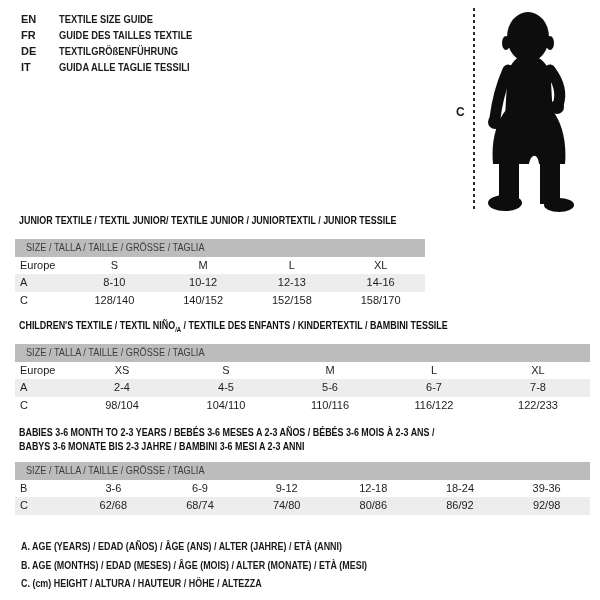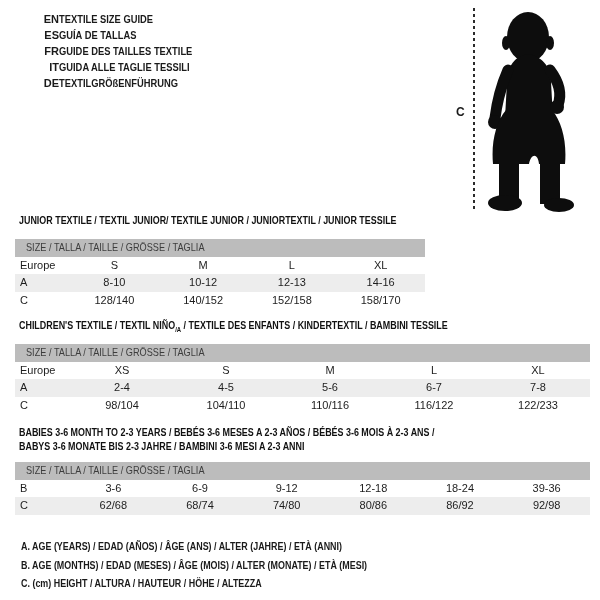--- a/index.html
+++ b/index.html
@@ -6,21 +6,21 @@
   html,body { background:#ffffff; }
   .canvas {
     position:relative; width:600px; height:600px; background:#ffffff;
     font-family:"Liberation Sans", sans-serif; color:#1a1a1a; overflow:hidden;
   }
   .condensed { display:inline-block; transform:scaleX(0.85); transform-origin:left center; white-space:nowrap; }
 
   
   .lang-block { position:absolute; left:21px; top:11px; }
   .lang-row { display:flex; height:16px; line-height:16px; }
-  .lang-code { width:38px; font-weight:700; font-size:11px;text-align:right; }
+  .lang-code { width:38px; font-weight:700; font-size:11px; }
   .lang-text { font-weight:700; font-size:11px; }
 
   
   .figure { position:absolute; left:440px; top:0; width:160px; height:215px; }
   .dash-line {
     position:absolute; left:33px; top:8px; width:2px; height:202px;
     background:repeating-linear-gradient(to bottom,#2b2b2b 0 3px,transparent 3px 6px);
   }
   .figure-label { position:absolute; left:16px; top:105px; font-weight:700; font-size:12px; }
   .silhouette { position:absolute; left:42px; top:6px; }
@@ -53,34 +53,30 @@
 <body>
 
 <div class="canvas">
 
   <div class="lang-block">
     <div class="lang-row">
       <span class="lang-code">EN</span>
       <span class="lang-text condensed">TEXTILE SIZE GUIDE</span>
     </div>
     <div class="lang-row">
-      <span class="lang-code">ES</span>
-      <span class="lang-text condensed">GUÍA DE TALLAS</span>
-    </div>
-    <div class="lang-row">
       <span class="lang-code">FR</span>
       <span class="lang-text condensed">GUIDE DES TAILLES TEXTILE</span>
     </div>
     <div class="lang-row">
+      <span class="lang-code">DE</span>
+      <span class="lang-text condensed">TEXTILGRÖßENFÜHRUNG</span>
+    </div>
+    <div class="lang-row">
       <span class="lang-code">IT</span>
       <span class="lang-text condensed">GUIDA ALLE TAGLIE TESSILI</span>
-    </div>
-    <div class="lang-row">
-      <span class="lang-code">DE</span>
-      <span class="lang-text condensed">TEXTILGRÖßENFÜHRUNG</span>
     </div>
   </div>
 
   <div class="figure">
     <span class="figure-label">C</span>
     <div class="dash-line"></div>
     <svg class="silhouette" width="116" height="206" viewBox="0 0 116 206" xmlns="http://www.w3.org/2000/svg">
       <g fill="#0d0d0d" stroke="none">
         <ellipse cx="46" cy="31" rx="21" ry="25"></ellipse>
         <ellipse cx="24" cy="37" rx="4" ry="7"></ellipse>

